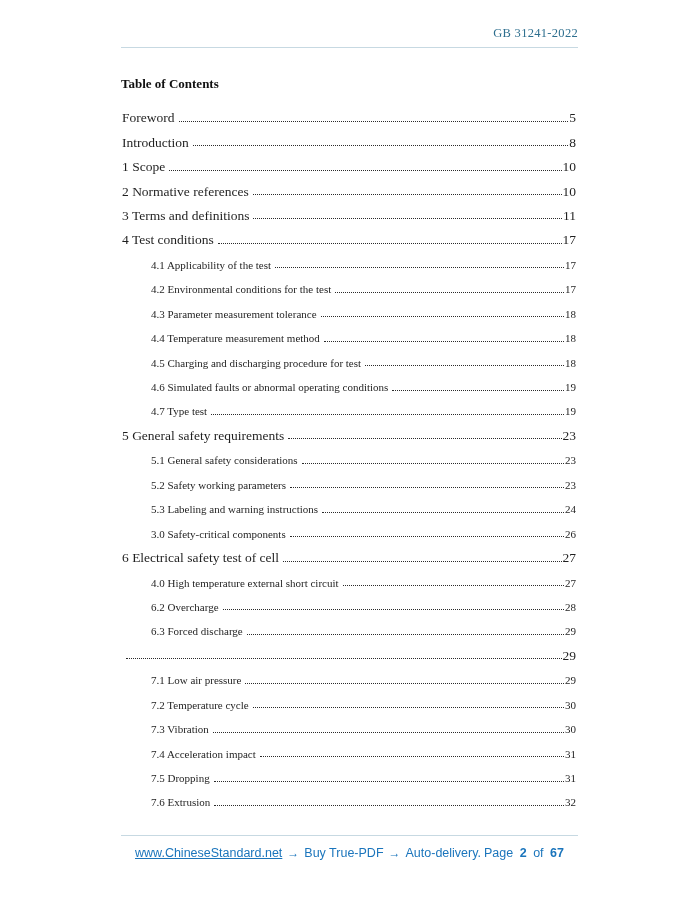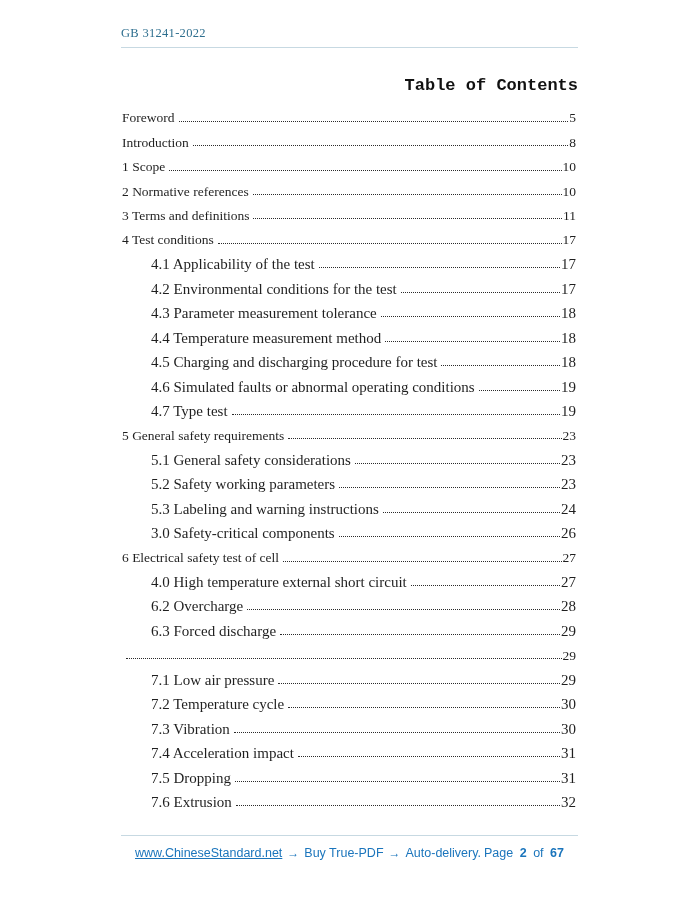--- a/index.html
+++ b/index.html
@@ -12,63 +12,62 @@
     font-family: "Liberation Serif", serif;
     color: #1f1f1f;
     overflow: hidden;
   }
   
   .doc-header {
     position: absolute;
     top: 26px;
     left: 121px;
     width: 457px;
-    text-align: left;
+    text-align: right;
     font-size: 12.5px;
     letter-spacing: 0.3px;
     color: #2d6e8e;
   }
   .header-rule {
     position: absolute;
     top: 47px;
     left: 121px;
     width: 457px;
     height: 0;
     border: none;
     border-top: 1px solid #c7d9e2;
   }
   
   .page-title {
     position: absolute;
     top: 76px;
     left: 121px;
     width: 457px;
-    text-align: right;
-    font-size: 17px;
+    text-align: left;
+    font-size: 13px;
     font-weight: bold;
     color: #111111;
-    font-family: Liberation Mono, monospace;
   }
   
   .toc {
     position: absolute;
     top: 106px;
     left: 122px;
     width: 454px;
     display: flex;
     flex-direction: column;
   }
   .toc-row {
     display: flex;
     align-items: center;
     height: 24.45px;
     white-space: nowrap;
   }
   .toc-row.main { font-size: 13.5px; }
-  .toc-row.sub  { font-size: 15px; padding-left: 29px; }
+  .toc-row.sub  { font-size: 11px; padding-left: 29px; }
   .toc-label { flex: 0 0 auto; }
   .toc-dots {
     flex: 1 1 auto;
     align-self: center;
     border-bottom: 1.6px dotted #2b2b2b;
     transform: translateY(3px);
     margin: 0 1px 0 4px;
     min-width: 10px;
   }
   .toc-page { flex: 0 0 auto; }

